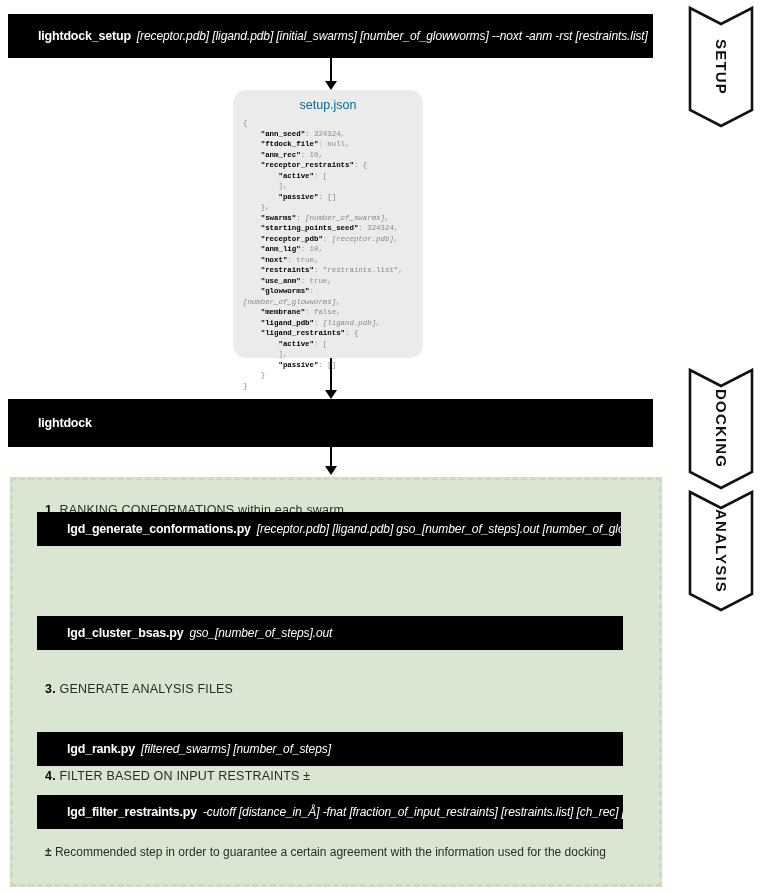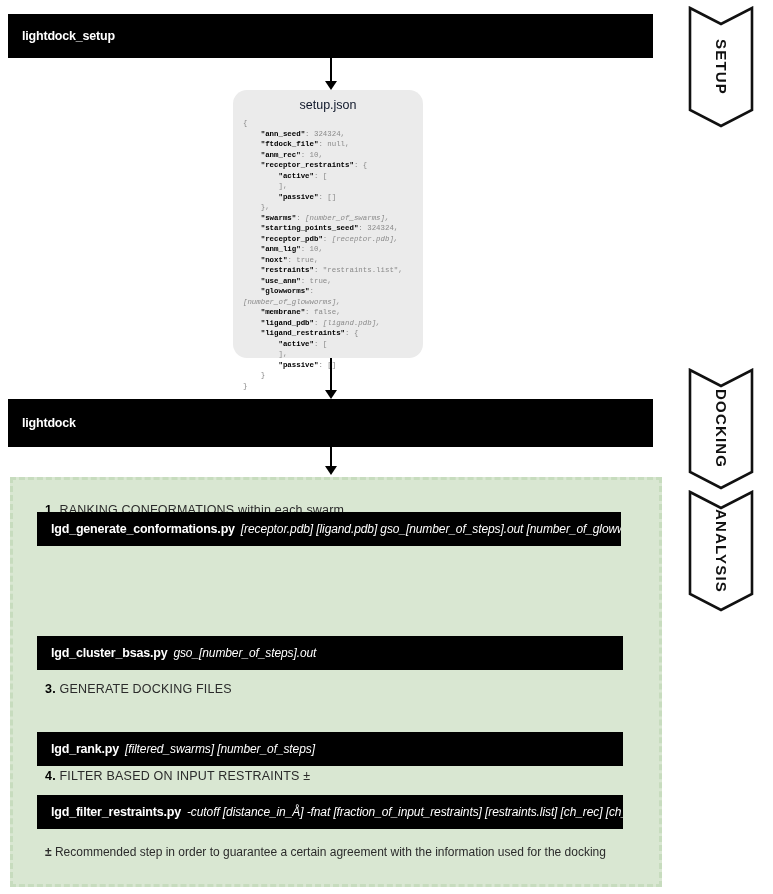--- a/index.html
+++ b/index.html
@@ -15,21 +15,21 @@
     overflow: hidden;
   }
 
   
   .cmd-bar {
     position: absolute;
     background: #000000;
     color: #ffffff;
     display: flex;
     align-items: center;
-    padding: 0 14px;
+    padding: 0 30px;
     box-sizing: border-box;
     white-space: nowrap;
     overflow: hidden;
   }
   .cmd-name {
     font-weight: bold;
     font-size: 12.5px;
     letter-spacing: -0.2px;
   }
   .cmd-args {
@@ -88,21 +88,21 @@
     width: 190px;
     height: 268px;
     background: #ebebeb;
     border-radius: 14px;
     box-sizing: border-box;
     padding: 8px 6px 6px 6px;
   }
   #json-title {
     text-align: center;
     font-size: 12.5px;
-    color: #0f172a;
+    color: #0369a1;
     margin-bottom: 6px;
     font-family: "Liberation Sans", sans-serif;
   }
   #json-code {
     font-family: "Liberation Mono", "DejaVu Sans Mono", monospace;
     font-size: 7.4px;
     line-height: 1.42;
     color: #8a8a8a;
     white-space: pre;
     padding-left: 4px;
@@ -132,21 +132,21 @@
     letter-spacing: 0.2px;
   }
   .step-title .num { font-weight: bold; color: #000; }
 
   #step1-title { left: 45px; top: 503px; }
   #step2-title { left: 45px; top: 634px; }
   #step3-title { left: 45px; top: 682px; }
   #step4-title { left: 45px; top: 769px; }
 
   #step1-bar { left: 37px; top: 512px; width: 584px; height: 34px; }
-  #step2-bar { left: 37px; top: 636px; width: 586px; height: 34px; }
+  #step2-bar { left: 37px; top: 616px; width: 586px; height: 34px; }
   #step3-bar { left: 37px; top: 709px; width: 586px; height: 34px; margin-top: 23px; }
   #step4-bar { left: 37px; top: 795px; width: 586px; height: 34px; text-align: center; }
 
   #footnote {
     position: absolute;
     left: 45px;
     top: 845px;
     font-size: 12px;
     color: #2b2b2b;
     white-space: nowrap;
@@ -173,20 +173,21 @@
 
   #phase-setup    { left: 688px; top: 6px; }
   #phase-docking  { left: 688px; top: 368px; }
   #phase-analysis { left: 688px; top: 490px; }
 </style>
 </head>
 <body>
 
 <div class="cmd-bar" id="setup-bar">
   <span class="cmd-name">lightdock_setup</span>
+  <span class="cmd-args">[receptor.pdb] [ligand.pdb] [initial_swarms] [number_of_glowworms] --noxt -anm -rst [restraints.list]</span>
 </div>
 
 <div class="arrow" id="arrow-1">
   <div class="shaft"></div>
   <div class="head"></div>
 </div>
 
 <div id="json-panel">
   <div id="json-title">setup.json</div>
   <div id="json-code"><span class="p">{</span>
@@ -246,21 +247,21 @@
   <span class="num">2.</span>
   <span>CLUSTERING BSAS (rsmd) within each swarm</span>
 </div>
 <div class="cmd-bar" id="step2-bar">
   <span class="cmd-name">lgd_cluster_bsas.py</span>
   <span class="cmd-args">gso_[number_of_steps].out</span>
 </div>
 
 <div class="step-title" id="step3-title">
   <span class="num">3.</span>
-  <span>GENERATE DOCKING FILES</span>
+  <span>GENERATE ANALYSIS FILES</span>
 </div>
 <div class="cmd-bar" id="step3-bar">
   <span class="cmd-name">lgd_rank.py</span>
   <span class="cmd-args">[filtered_swarms] [number_of_steps]</span>
 </div>
 
 <div class="step-title" id="step4-title">
   <span class="num">4.</span>
   <span>FILTER BASED ON INPUT RESTRAINTS ±</span>
 </div>

